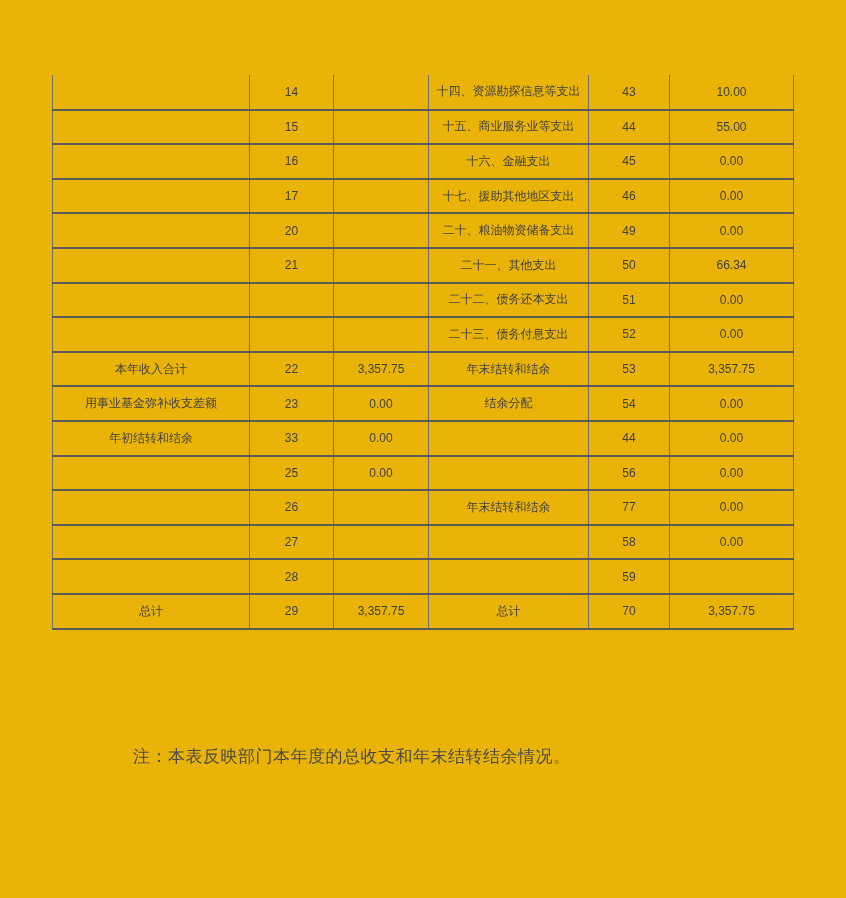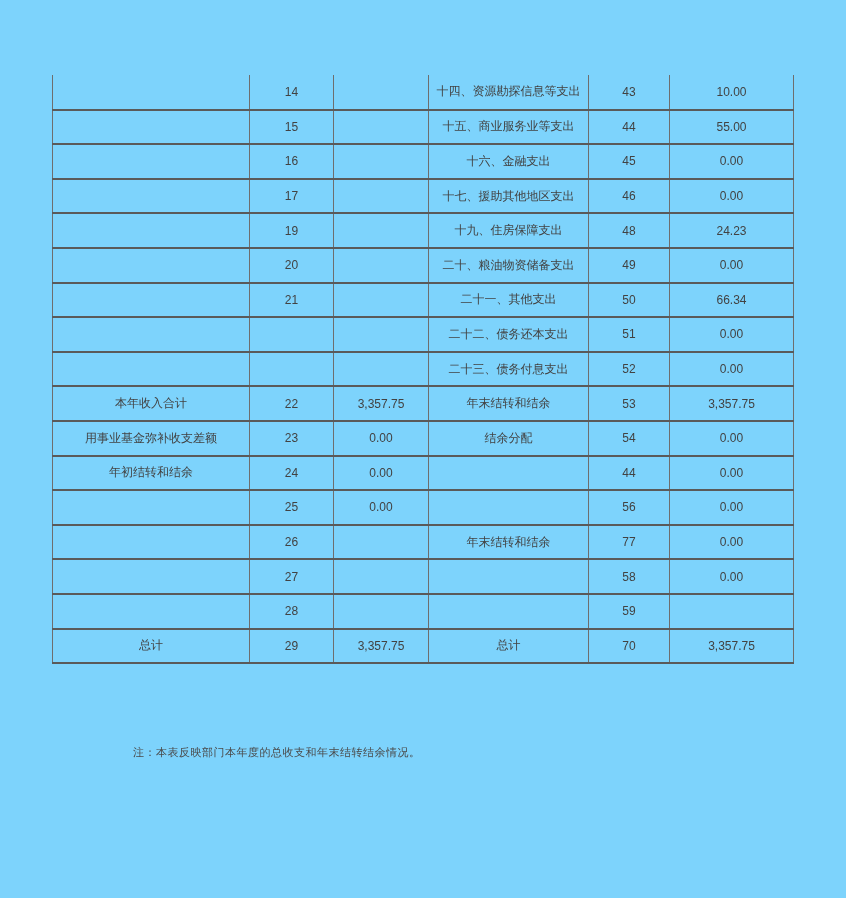--- a/index.html
+++ b/index.html
@@ -5,21 +5,21 @@
   * { margin: 0; padding: 0; box-sizing: border-box; }
   html, body { background: #ffffff; }
   body {
     font-family: "Liberation Sans", "DejaVu Sans", sans-serif;
     color: #404040;
   }
   .page {
     position: relative;
     width: 846px;
     height: 898px;
-    background: #7dd3fc;
+    background: #eab308;
     overflow: hidden;
   }
   table.summary-table {
     position: absolute;
     left: 52px;
     top: 75px;
     width: 741px;
     border-collapse: collapse;
     table-layout: fixed;
   }
@@ -35,21 +35,21 @@
     white-space: nowrap;
     overflow: hidden;
     padding: 0 2px;
   }
   table.summary-table tr:first-child td { border-top: 0; }
   table.summary-table tr:last-child td { border-bottom: 2px solid #5a5a5a; }
   .note {
     position: absolute;
     left: 133px;
     top: 745px;
-    font-size: 11px;
+    font-size: 17px;
     color: #4a4a4a;
     letter-spacing: 0.5px;
   }
 </style>
 </head>
 <body>
 
 <div class="page">
   <table class="summary-table">
     <colgroup>
@@ -88,28 +88,20 @@
         <tr>
           <td></td>
           <td>17</td>
           <td></td>
           <td>十七、援助其他地区支出</td>
           <td>46</td>
           <td>0.00</td>
         </tr>
         <tr>
           <td></td>
-          <td>19</td>
-          <td></td>
-          <td>十九、住房保障支出</td>
-          <td>48</td>
-          <td>24.23</td>
-        </tr>
-        <tr>
-          <td></td>
           <td>20</td>
           <td></td>
           <td>二十、粮油物资储备支出</td>
           <td>49</td>
           <td>0.00</td>
         </tr>
         <tr>
           <td></td>
           <td>21</td>
           <td></td>
@@ -144,21 +136,21 @@
         <tr>
           <td>用事业基金弥补收支差额</td>
           <td>23</td>
           <td>0.00</td>
           <td>结余分配</td>
           <td>54</td>
           <td>0.00</td>
         </tr>
         <tr>
           <td>年初结转和结余</td>
-          <td>24</td>
+          <td>33</td>
           <td>0.00</td>
           <td></td>
           <td>44</td>
           <td>0.00</td>
         </tr>
         <tr>
           <td></td>
           <td>25</td>
           <td>0.00</td>
           <td></td>

